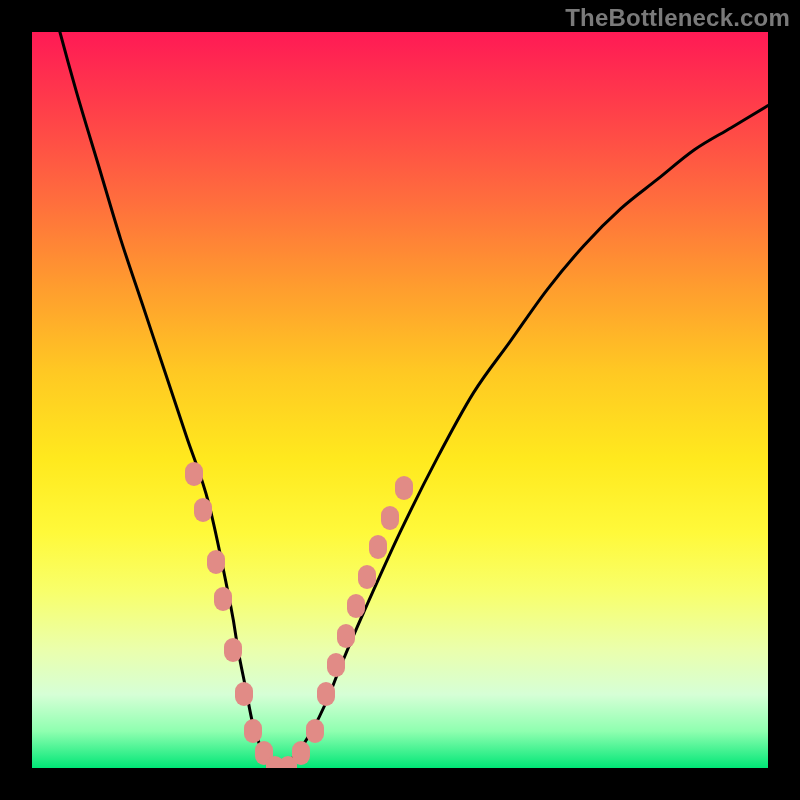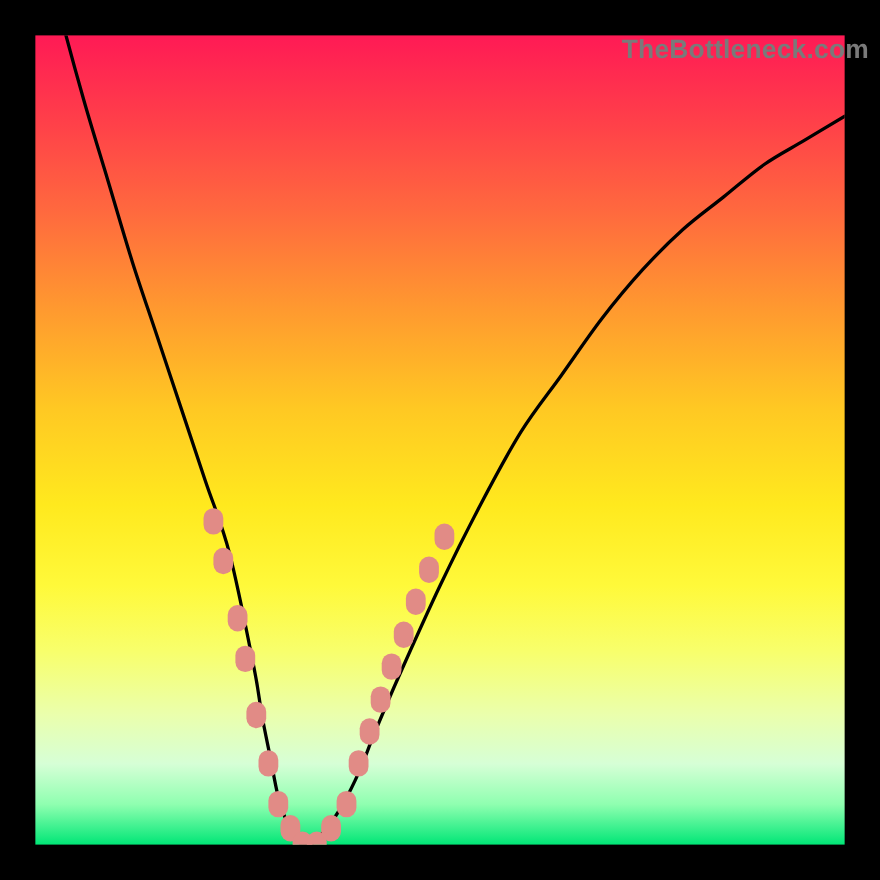--- a/index.html
+++ b/index.html
@@ -66,21 +66,20 @@
   }
   .attribution {
     position: absolute;
     top: 4px;
     right: 10px;
     color: #7a7a7a;
     font-size: 24px;
     font-weight: 600;
     letter-spacing: 0.2px;
     user-select: none;
-    margin-top: 28px;
   }
 </style>
 </head>
 <body>
 
 <div class="frame">
   <div class="plot-area">
     <div class="gradient"></div>
     <svg class="curve" viewBox="0 0 736 736" preserveAspectRatio="none">
       <path id="curve-path" fill="none" stroke="#000" stroke-width="3" stroke-linecap="round" d="M0,-110.39999999999998 C3.6799999999999997,-95.67999999999999 14.719999999999999,-50.293333333333365 22.08,-22.08000000000004 C29.439999999999998,6.133333333333287 36.8,33.11999999999999 44.16,58.879999999999995 C51.519999999999996,84.64 58.879999999999995,107.94666666666667 66.24,132.48000000000002 C73.6,157.01333333333335 80.96,182.77333333333337 88.32,206.08000000000004 C95.67999999999999,229.3866666666667 103.03999999999999,250.24 110.39999999999999,272.32 C117.75999999999999,294.4 125.11999999999999,316.47999999999996 132.48,338.55999999999995 C139.84,360.63999999999993 147.2,382.72 154.56,404.8 C161.92000000000002,426.88 169.27999999999997,442.8266666666667 176.64,471.04 C184,499.25333333333333 193.81333333333336,549.5466666666667 198.72000000000003,574.08 C203.6266666666667,598.6133333333333 203.6266666666667,604.7466666666667 206.08,618.24 C208.53333333333333,631.7333333333333 210.98666666666668,642.7733333333333 213.44,655.04 C215.89333333333332,667.3066666666666 218.34666666666664,682.0266666666666 220.79999999999998,691.84 C223.25333333333333,701.6533333333334 225.70666666666665,707.7866666666666 228.16,713.92 C230.61333333333334,720.0533333333333 233.06666666666666,724.96 235.52,728.64 C237.97333333333336,732.3199999999999 240.42666666666668,734.7733333333333 242.88000000000002,736 C245.33333333333337,737.2266666666667 247.7866666666667,737.2266666666667 250.24,736 C252.69333333333333,734.7733333333333 255.14666666666665,731.0933333333334 257.59999999999997,728.64 C260.0533333333333,726.1866666666666 261.28,726.1866666666666 264.96,721.28 C268.64,716.3733333333333 274.7733333333333,707.7866666666667 279.68,699.2 C284.5866666666667,690.6133333333333 289.49333333333334,680.8 294.40000000000003,669.76 C299.30666666666673,658.72 302.9866666666667,647.6800000000001 309.12,632.96 C315.25333333333333,618.24 321.38666666666666,603.5200000000001 331.2,581.44 C341.0133333333333,559.36 355.73333333333335,526.24 368,500.48 C380.26666666666665,474.72 392.53333333333336,450.18666666666667 404.8,426.88 C417.06666666666666,403.5733333333333 429.3333333333333,380.26666666666665 441.59999999999997,360.64 C453.8666666666666,341.0133333333333 466.1333333333334,326.29333333333335 478.40000000000003,309.12 C490.6666666666667,291.94666666666666 502.9333333333333,273.5466666666666 515.1999999999999,257.59999999999997 C527.4666666666666,241.6533333333333 539.7333333333333,226.9333333333334 552,213.44000000000005 C564.2666666666667,199.94666666666672 576.5333333333334,187.68 588.8000000000001,176.64 C601.0666666666667,165.59999999999997 613.3333333333334,157.01333333333326 625.6,147.19999999999993 C637.8666666666667,137.3866666666666 650.1333333333333,126.34666666666665 662.4,117.75999999999999 C674.6666666666666,109.17333333333333 686.9333333333333,103.03999999999995 699.1999999999999,95.67999999999995 C711.4666666666666,88.31999999999995 729.8666666666667,77.28000000000002 736,73.60000000000002"></path>

